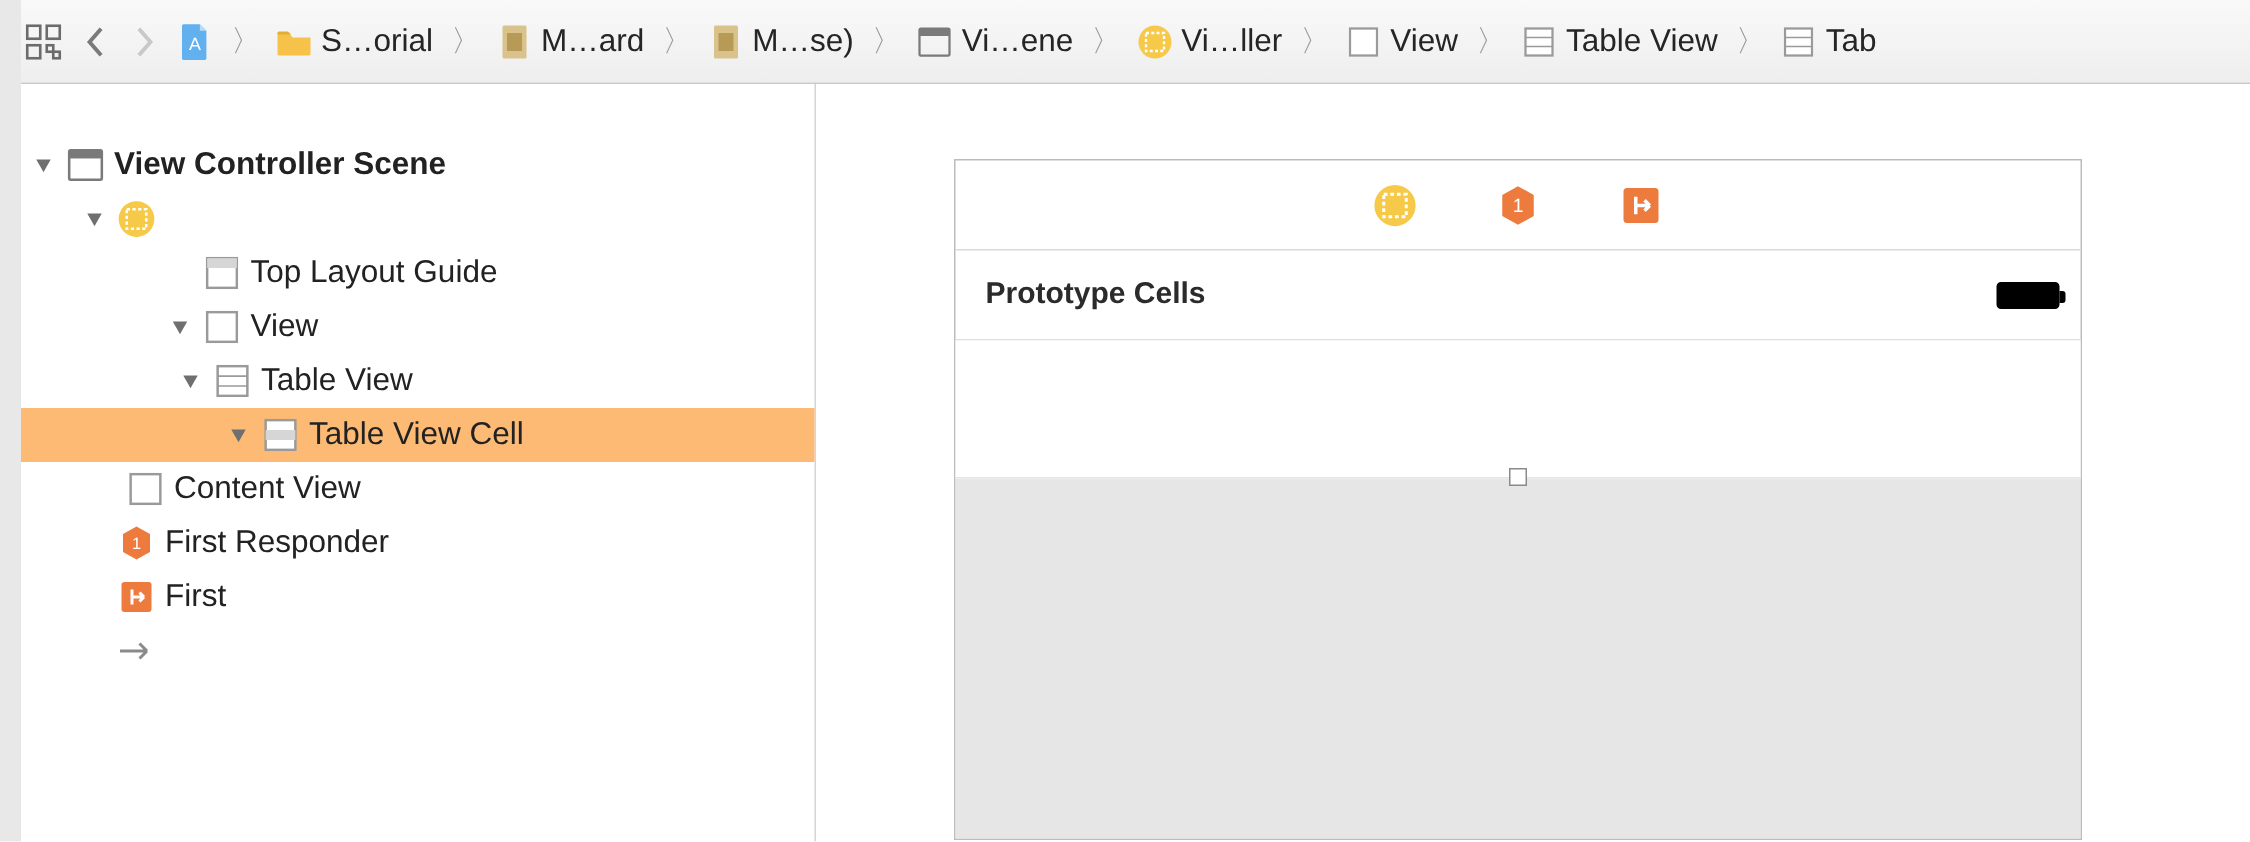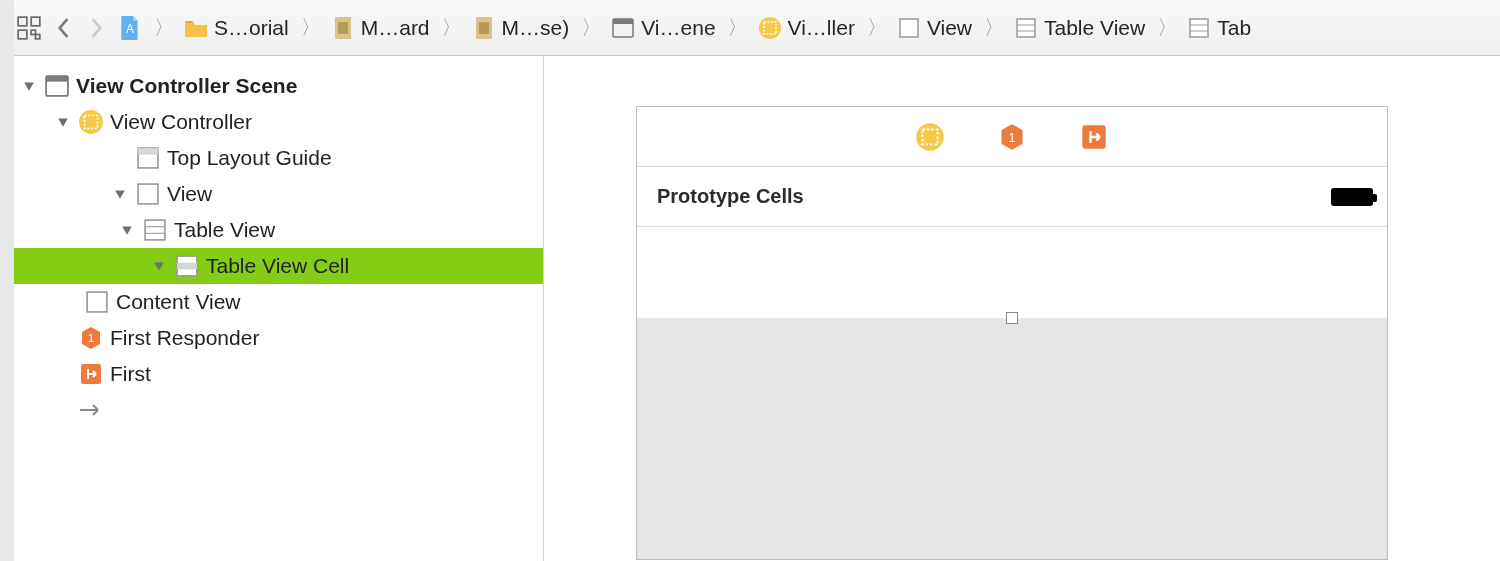--- a/index.html
+++ b/index.html
@@ -63,22 +63,22 @@
 
   
   .row {
     display: flex;
     align-items: center;
     height: 36px;
     gap: 6px;
     font-size: 21px;
     padding-right: 10px;
   }
-  .row.bold { font-weight: 600; }
-  .row.sel { background: #84cc16; align-items: center; }
+  .row.bold { font-weight: 600; margin-top: 24px; }
+  .row.sel { background: #fdba74; align-items: center; }
   .disc {
     width: 18px; height: 18px; display:inline-flex; align-items:center; justify-content:center;
     color: #6f6f6f;
   }
   .disc svg { width: 12px; height: 12px; }
   .ind0 { padding-left: 20px; }
   .ind1 { padding-left: 54px; }
   .ind2 { padding-left: 86px; margin-left: 25px; }
   .ind3 { padding-left: 118px; }
   .ind4 { padding-left: 150px; }
@@ -299,21 +299,20 @@
           <svg viewBox="0 0 10 10">
             <path d="M1 2h8L5 9z" fill="#6f6f6f"></path>
           </svg>
         </span>
       <span class="node-ic">
         <svg width="26" height="26" viewBox="0 0 24 24">
             <circle cx="12" cy="12" r="11" fill="#f7c948"></circle>
             <rect x="6" y="6" width="12" height="12" fill="none" stroke="#fff" stroke-width="1.6" stroke-dasharray="2 1.5"></rect>
           </svg>
       </span>
-      <span>View Controller</span>
     </div>
 
     <div class="row ind2">
       <span class="disc"></span>
       <span class="node-ic">
         <svg width="22" height="22" viewBox="0 0 20 20">
             <rect x="1" y="1" width="18" height="18" fill="#fff" stroke="#9a9a9a" stroke-width="1.5"></rect>
             <rect x="1" y="1" width="18" height="6" fill="#d6d6d6"></rect>
           </svg>
       </span>

